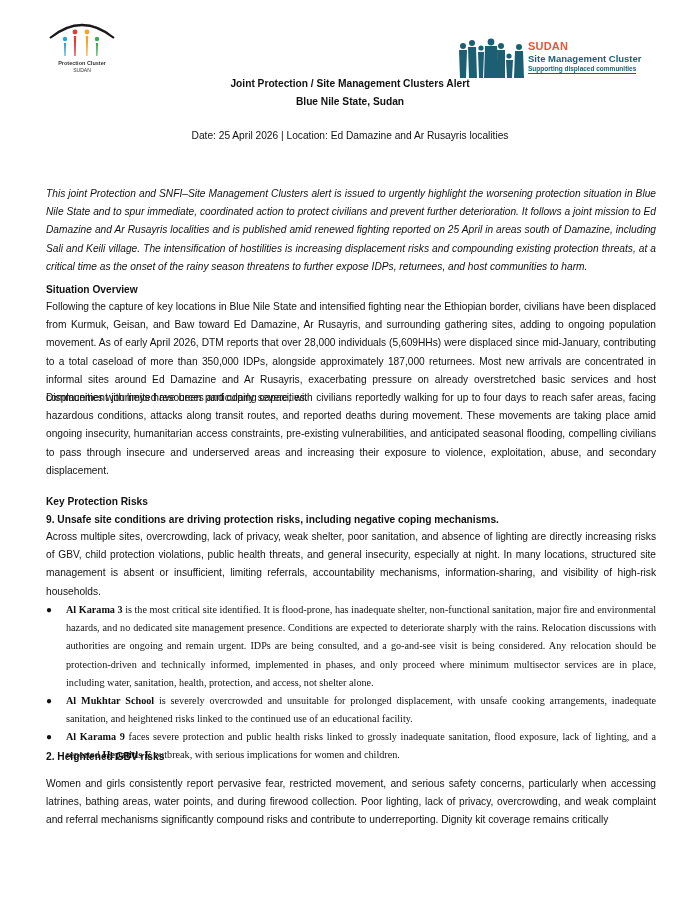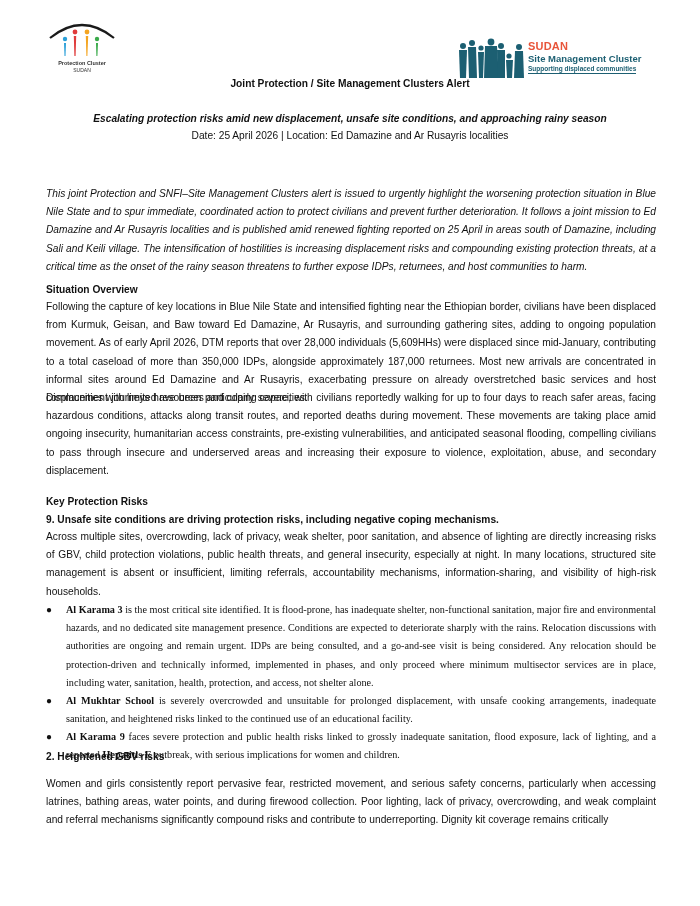--- a/index.html
+++ b/index.html
@@ -69,21 +69,21 @@
         <circle cx="62" cy="9" r="3"></circle>
           <path d="M58 13 H66 L67 40 H57 Z"></path>
       </g>
     </svg>
     <div class="r1">SUDAN</div>
     <div class="r2">Site Management Cluster</div>
     <div class="r3">Supporting displaced communities</div>
   </div>
 
   <div class="hdr b" style="top:78px;">Joint Protection / Site Management Clusters Alert</div>
-  <div class="hdr bi" style="top:113px;">Escalating protection risks amid new displacement, unsafe site conditions, and approaching rainy season</div>
+  <div class="hdr b" style="top:96px;">Blue Nile State, Sudan</div>
   <div class="hdr" style="top:130px;">Date: 25 April 2026 | Location: Ed Damazine and Ar Rusayris localities</div>
 
   <div class="txt it" style="top:166px;">This joint Protection and SNFI–Site Management Clusters alert is issued to urgently highlight the worsening protection situation in Blue Nile State and to spur immediate, coordinated action to protect civilians and prevent further deterioration. It follows a joint mission to Ed Damazine and Ar Rusayris localities and is published amid renewed fighting reported on 25 April in areas south of Damazine, including Sali and Keili village. The intensification of hostilities is increasing displacement risks and compounding existing protection threats, at a critical time as the onset of the rainy season threatens to further expose IDPs, returnees, and host communities to harm.</div>
 
   <div class="h" style="top:284px;">Situation Overview</div>
   <div class="txt" style="top:298px;">Following the capture of key locations in Blue Nile State and intensified fighting near the Ethiopian border, civilians have been displaced from Kurmuk, Geisan, and Baw toward Ed Damazine, Ar Rusayris, and surrounding gathering sites, adding to ongoing population movement. As of early April 2026, DTM reports that over 28,000 individuals (5,609HHs) were displaced since mid-January, contributing to a total caseload of more than 350,000 IDPs, alongside approximately 187,000 returnees. Most new arrivals are concentrated in informal sites around Ed Damazine and Ar Rusayris, exacerbating pressure on already overstretched basic services and host communities with limited resources and coping capacities.</div>
   <div class="txt" style="top:389px;">Displacement journeys have been particularly severe, with civilians reportedly walking for up to four days to reach safer areas, facing hazardous conditions, attacks along transit routes, and reported deaths during movement. These movements are taking place amid ongoing insecurity, humanitarian access constraints, pre-existing vulnerabilities, and anticipated seasonal flooding, compelling civilians to pass through insecure and underserved areas and increasing their exposure to violence, exploitation, abuse, and secondary displacement.</div>
 
   <div class="h" style="top:496px;">Key Protection Risks</div>
   <div class="h" style="top:514px;">9. Unsafe site conditions are driving protection risks, including negative coping mechanisms.</div>

